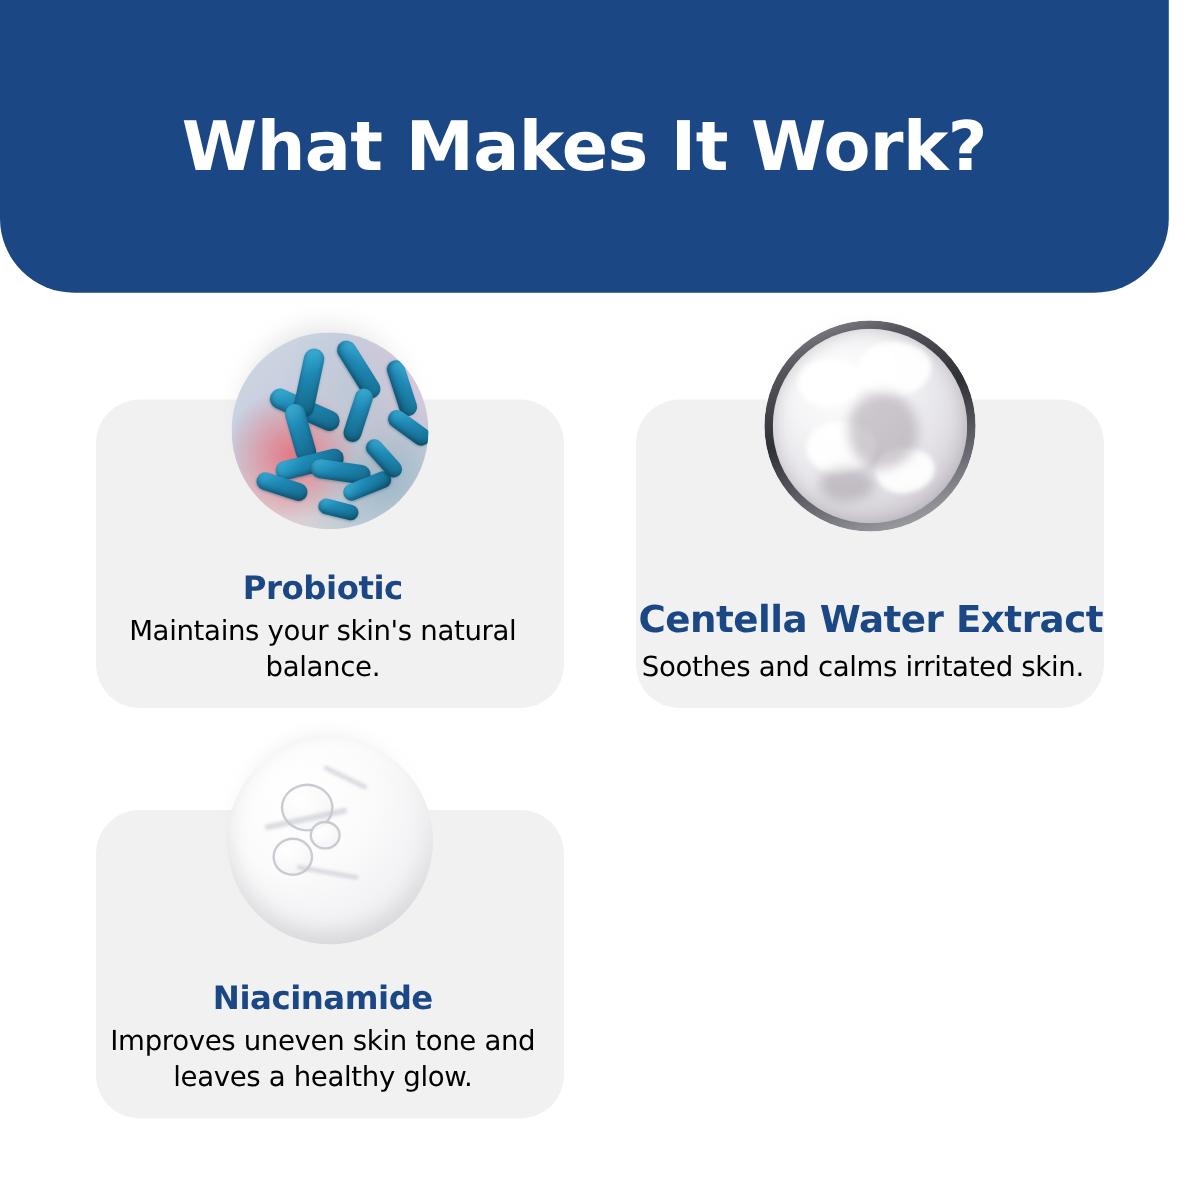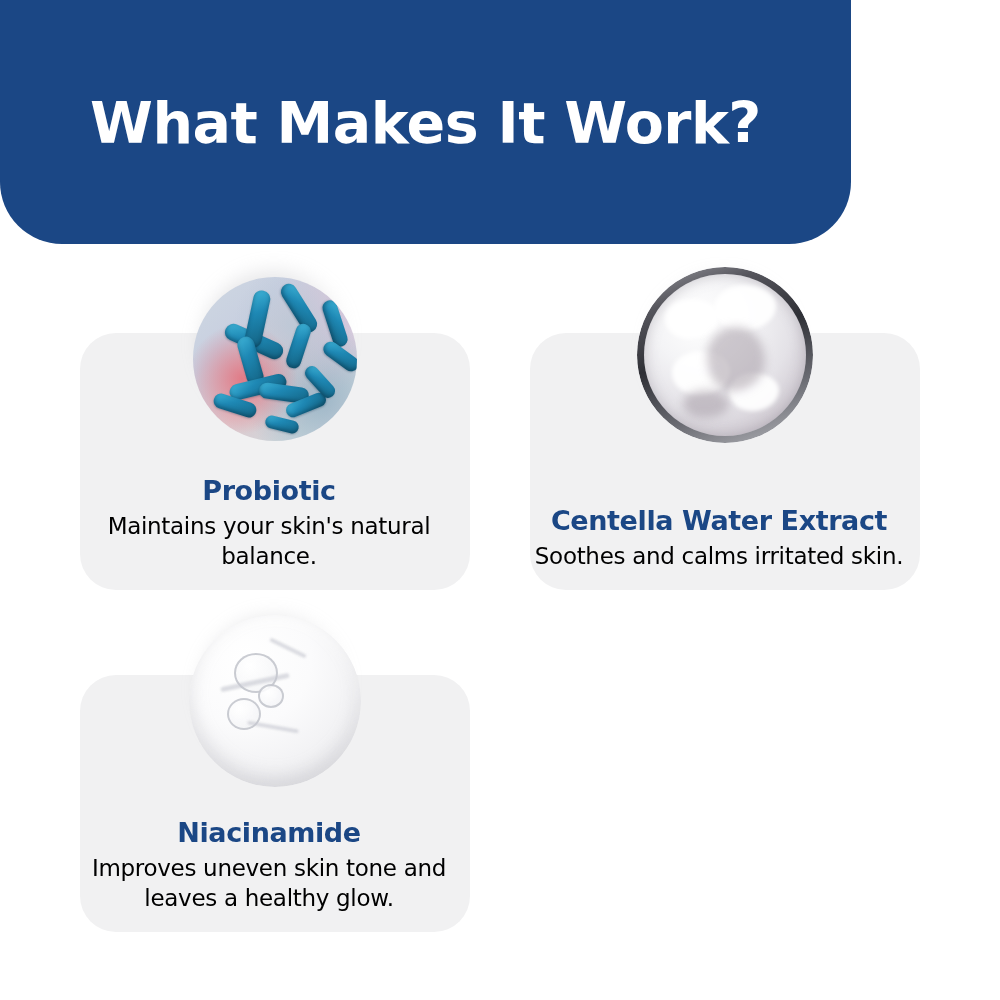--- a/index.html
+++ b/index.html
@@ -17,21 +17,21 @@
     width: 1000px;
     height: 1000px;
     background: #ffffff;
   }
 
   
   .header-banner {
     position: absolute;
     left: 0;
     top: 0;
-    width: 851px;
+    width: 974px;
     height: 244px;
     background: #1b4785;
     border-bottom-left-radius: 62px;
     border-bottom-right-radius: 62px;
     display: flex;
     align-items: center;
     justify-content: center;
   }
 
   .header-title {
@@ -80,21 +80,21 @@
     color: #1b4785;
     font-family: "DejaVu Sans", sans-serif;
     font-weight: bold;
     font-size: 27px;
     letter-spacing: -0.4px;
     line-height: 1.15;
     margin-bottom: 6px;
     white-space: nowrap;
   }
 
-  .card-title.compact { font-size: 27px; }
+  .card-title.compact { font-size: 31px; }
 
   .card-desc {
     color: #000000;
     font-family: "DejaVu Sans", sans-serif;
     font-size: 23px;
     line-height: 1.3;
     letter-spacing: -0.3px;
   }
 
   

